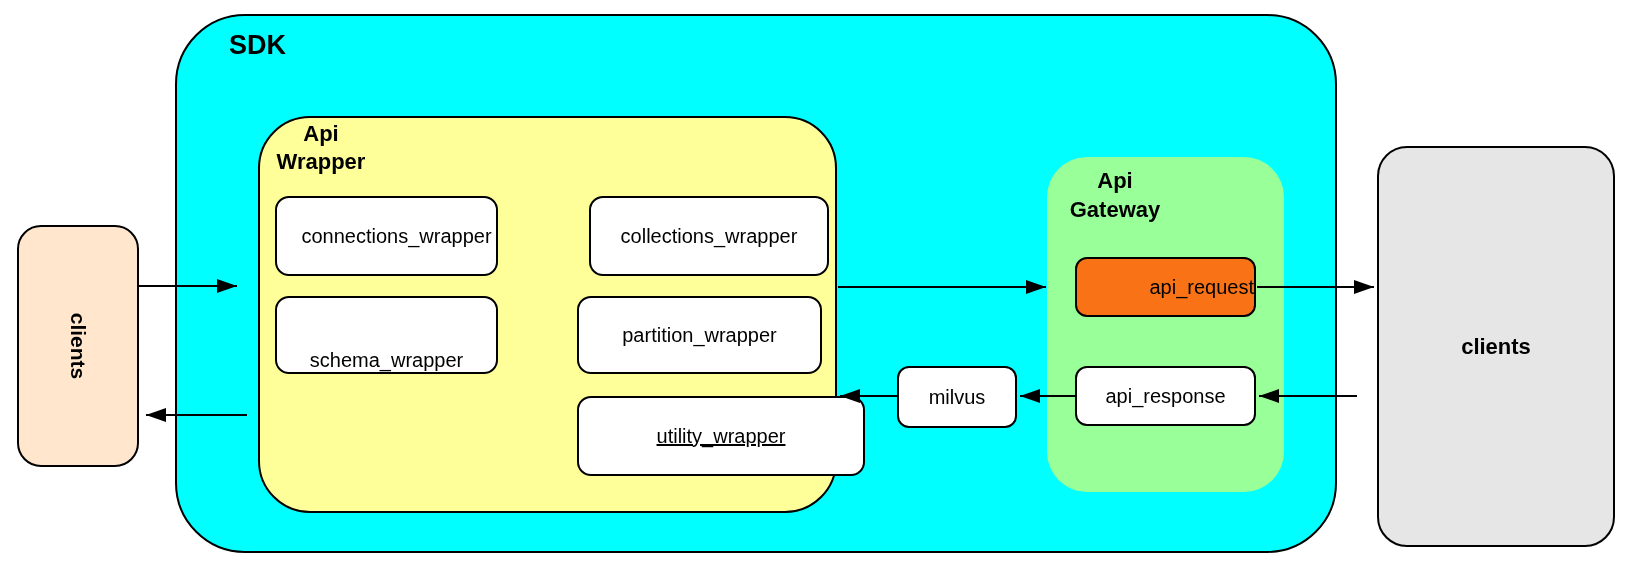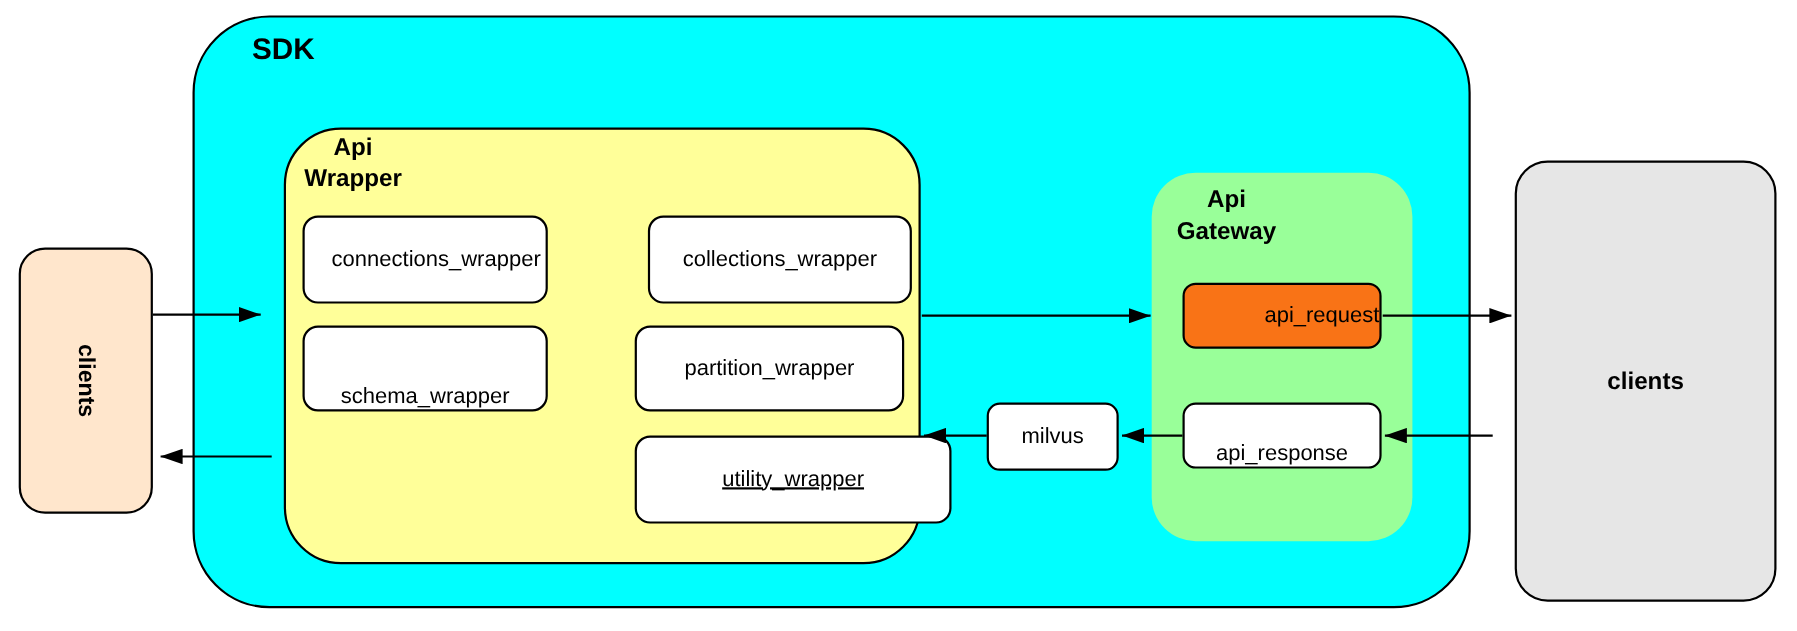--- a/index.html
+++ b/index.html
@@ -94,21 +94,21 @@
   <div class="node leaf" id="partition_wrapper" style="background: rgb(255, 255, 255);">
     <span>partition_wrapper</span>
   </div>
   <div class="node leaf" id="utility_wrapper" style="background: rgb(255, 255, 255);">
     <span>utility_wrapper</span>
   </div>
 
   <div class="node leaf" id="api_request" style="background: #f97316; justify-content: flex-end;">
     <span>api_request</span>
   </div>
-  <div class="node leaf" id="api_response" style="background: rgb(255, 255, 255); align-items: flex-end;">
+  <div class="node leaf" id="api_response" style="background: rgb(255, 255, 255);">
     <span>api_response</span>
   </div>
   <div class="node leaf" id="checker" style="background: rgb(255, 255, 255);">
     <span>milvus</span>
   </div>
 
   <div class="node" id="clients" style="background: rgb(255, 230, 204);">
     <span class="vlabel">clients</span>
   </div>
   <div class="node" id="milvus" style="background: rgb(230, 230, 230);">

